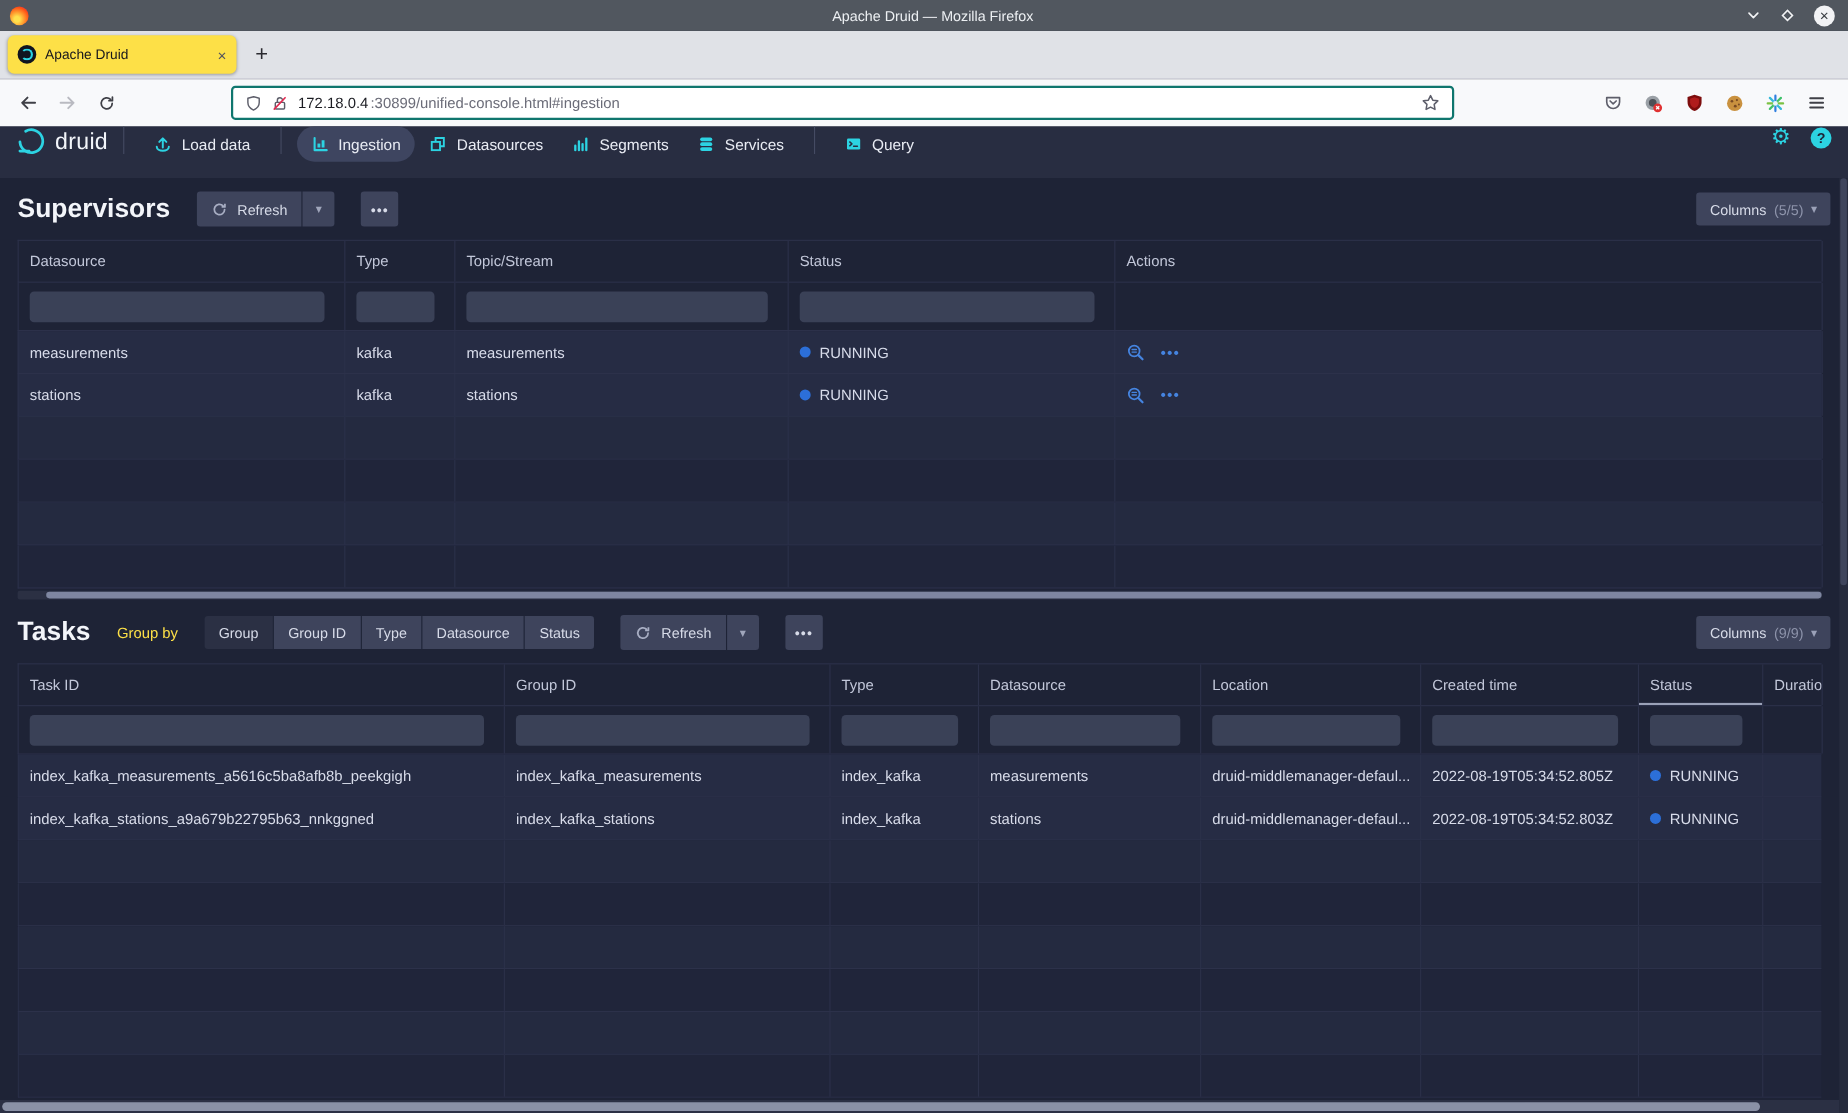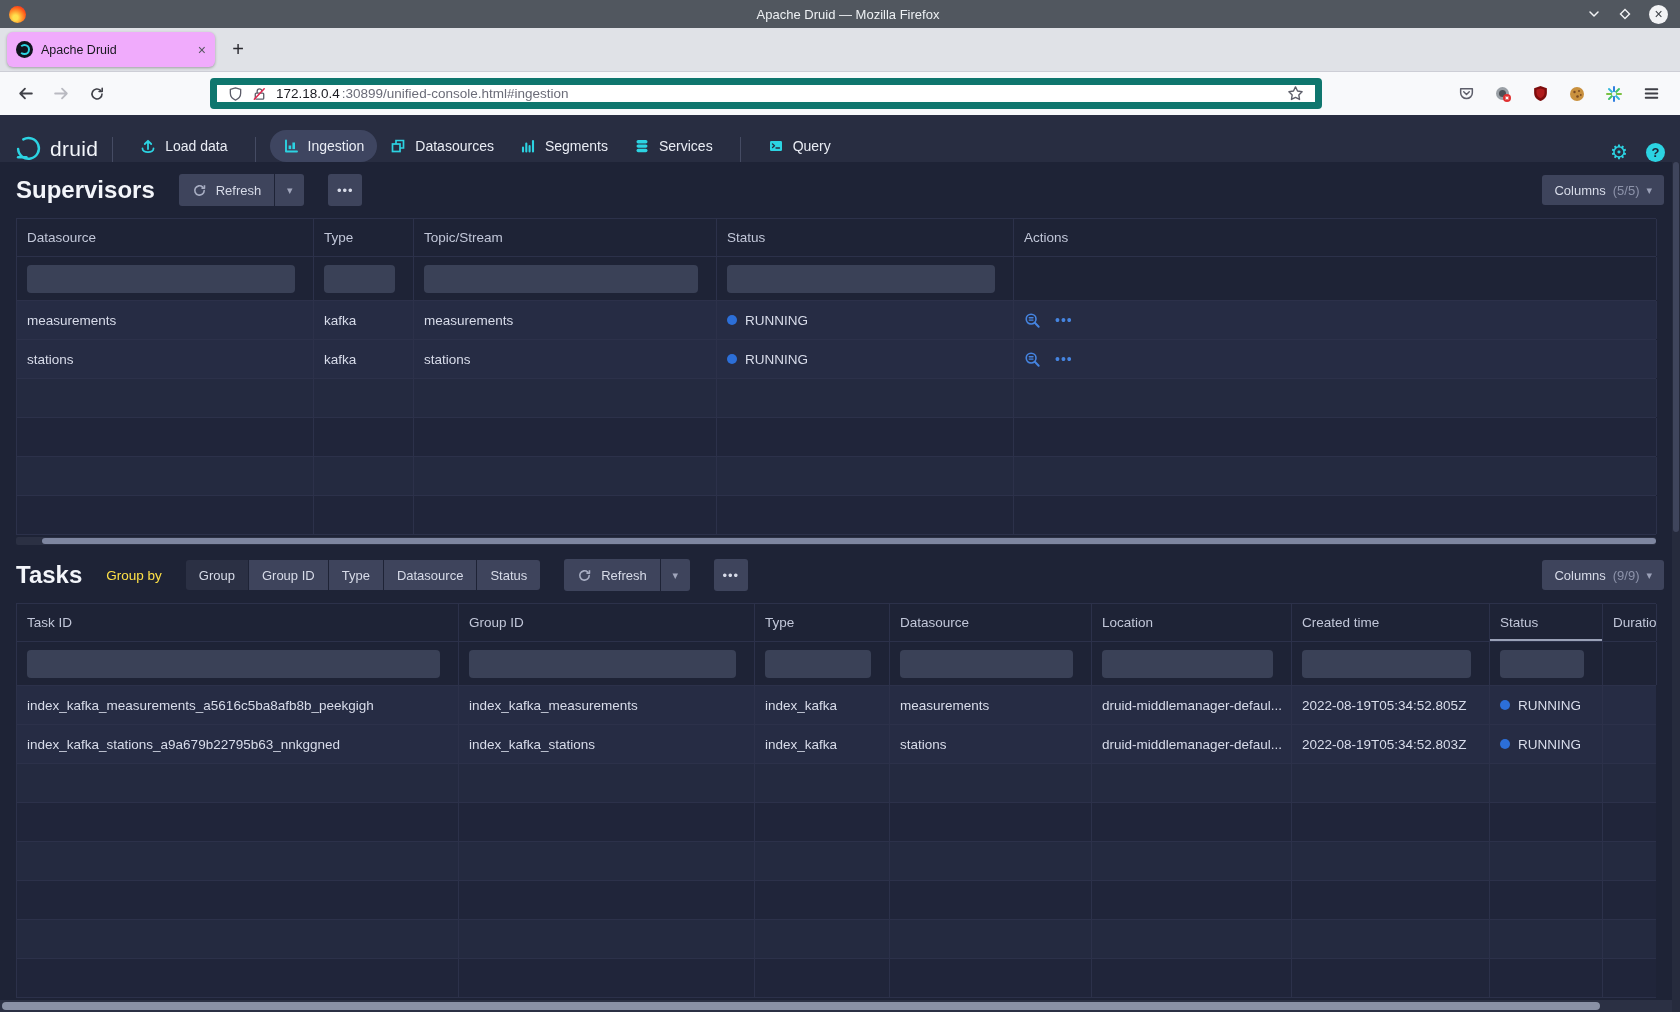--- a/index.html
+++ b/index.html
@@ -11,42 +11,42 @@
   .ff-logo { width:17px; height:17px; margin-left:9px; border-radius:50%;
              background:radial-gradient(circle at 38% 68%, #ffe14d 0 16%, #ff9a2e 42%, #ff4d15 70%, #c21a79 100%); }
   .tb-title { position:absolute; left:16px; right:0; text-align:center; color:#edf0f3; font-size:13px; }
   .tb-controls { margin-left:auto; display:flex; align-items:center; gap:17px; padding-right:12px; z-index:2; }
   .tb-close { width:19px; height:19px; border-radius:50%; background:#f2f3f5; color:#3c4046;
               display:flex; align-items:center; justify-content:center; font-size:14px; line-height:1; }
 
   
   .tabstrip { height:44px; background:#e0e2e7; border-bottom:1px solid #cdced6;
               display:flex; align-items:flex-end; padding-left:7px; }
-  .tab { width:208px; height:35px; margin-bottom:4px; background:#f0abfc; border-radius:6px;
+  .tab { width:208px; height:35px; margin-bottom:4px; background:#fde047; border-radius:6px;
          box-shadow:0 1px 3px rgba(0,0,0,.3); display:flex; align-items:center; padding:0 9px; gap:8px; }
   .favicon { width:17px; height:17px; border-radius:50%; background:#10141f; position:relative; flex:none; }
   .favicon::after { content:""; position:absolute; inset:3px; border:2px solid #2cd3e2;
                     border-left-color:transparent; border-radius:50%; }
   .tab-title { font-size:12.5px; color:#17171d; flex:1; white-space:nowrap; overflow:hidden; }
   .tab-close { color:#55565e; font-size:14px; }
   .newtab { width:30px; height:30px; margin:0 0 7px 8px; display:flex; align-items:center;
             justify-content:center; font-size:20px; color:#2a2a30; border-radius:4px; }
 
   
   .urlrow { height:43px; background:#f8f9fb; display:flex; align-items:center; padding:0 10px; gap:6px; }
   .nav-btn { width:30px; height:30px; display:flex; align-items:center; justify-content:center; border-radius:4px; flex:none; }
-  .urlbar { width:1112px; height:31px; margin-left:92px; background:#ffffff; border:7px solid #0f766e;
+  .urlbar { width:1112px; height:31px; margin-left:92px; background:#ffffff; border:2px solid #0f766e;
             border-radius:4px; display:flex; align-items:center; padding:0 11px; gap:9px; font-size:13.5px; }
   .url-host { color:#1b1c22; }
   .url-rest { color:#6b6c78; }
   .url-star { margin-left:auto; display:flex; }
   .right-icons { margin-left:auto; display:flex; align-items:center; gap:7px; padding-right:4px; }
 
   
-  .druidnav { height:47px; background:#282d41; display:flex; align-items:flex-end; padding:0 15px; }
+  .druidnav { height:47px; background:#282d41; display:flex; align-items:flex-start; padding:0 15px; }
   .brand { display:flex; align-items:center; gap:8px; }
   .brand-name { color:#f2f5fa; font-size:21px; letter-spacing:.3px; }
   .nav-div { width:1px; height:25px; background:#454b63; margin:0 14px; flex:none; }
   .nav-item { display:flex; align-items:center; gap:9px; padding:8px 13px; border-radius:17px;
               color:#e9ecf4; font-size:14px; white-space:nowrap; }
   .nav-item.active { background:#3e4560; }
   .nav-right { margin-left:auto; display:flex; align-items:center; gap:18px; }
   .gear { color:#2cd3e2; font-size:20px; line-height:1; }
   .help { width:19px; height:19px; border-radius:50%; background:#2cd3e2; color:#1e2336;
           font-weight:bold; font-size:13px; display:flex; align-items:center; justify-content:center; }

